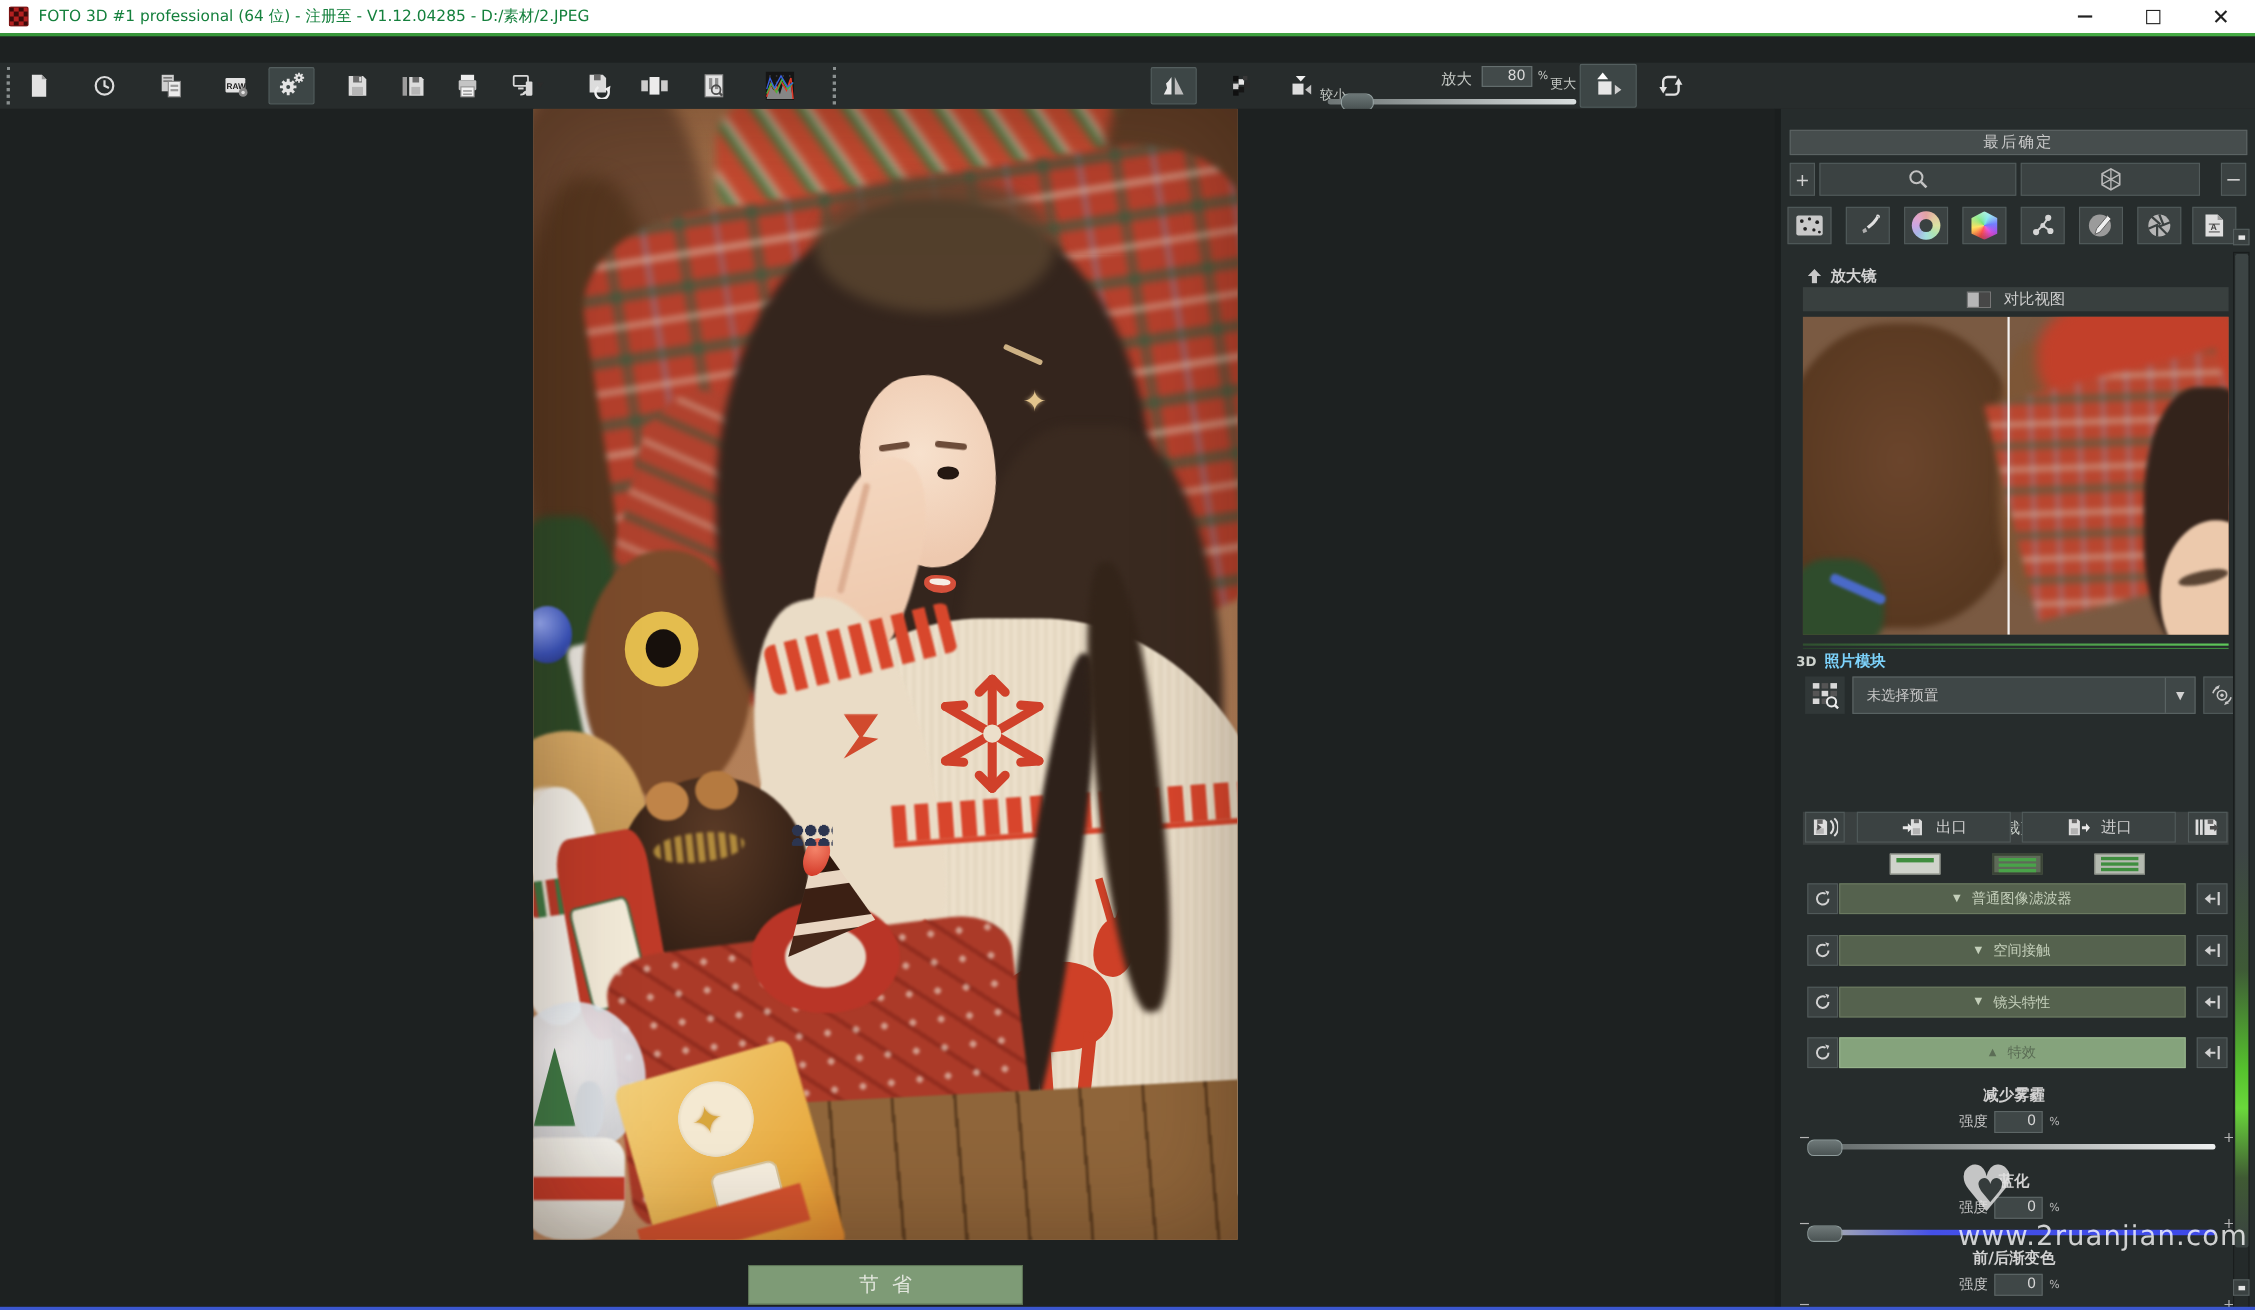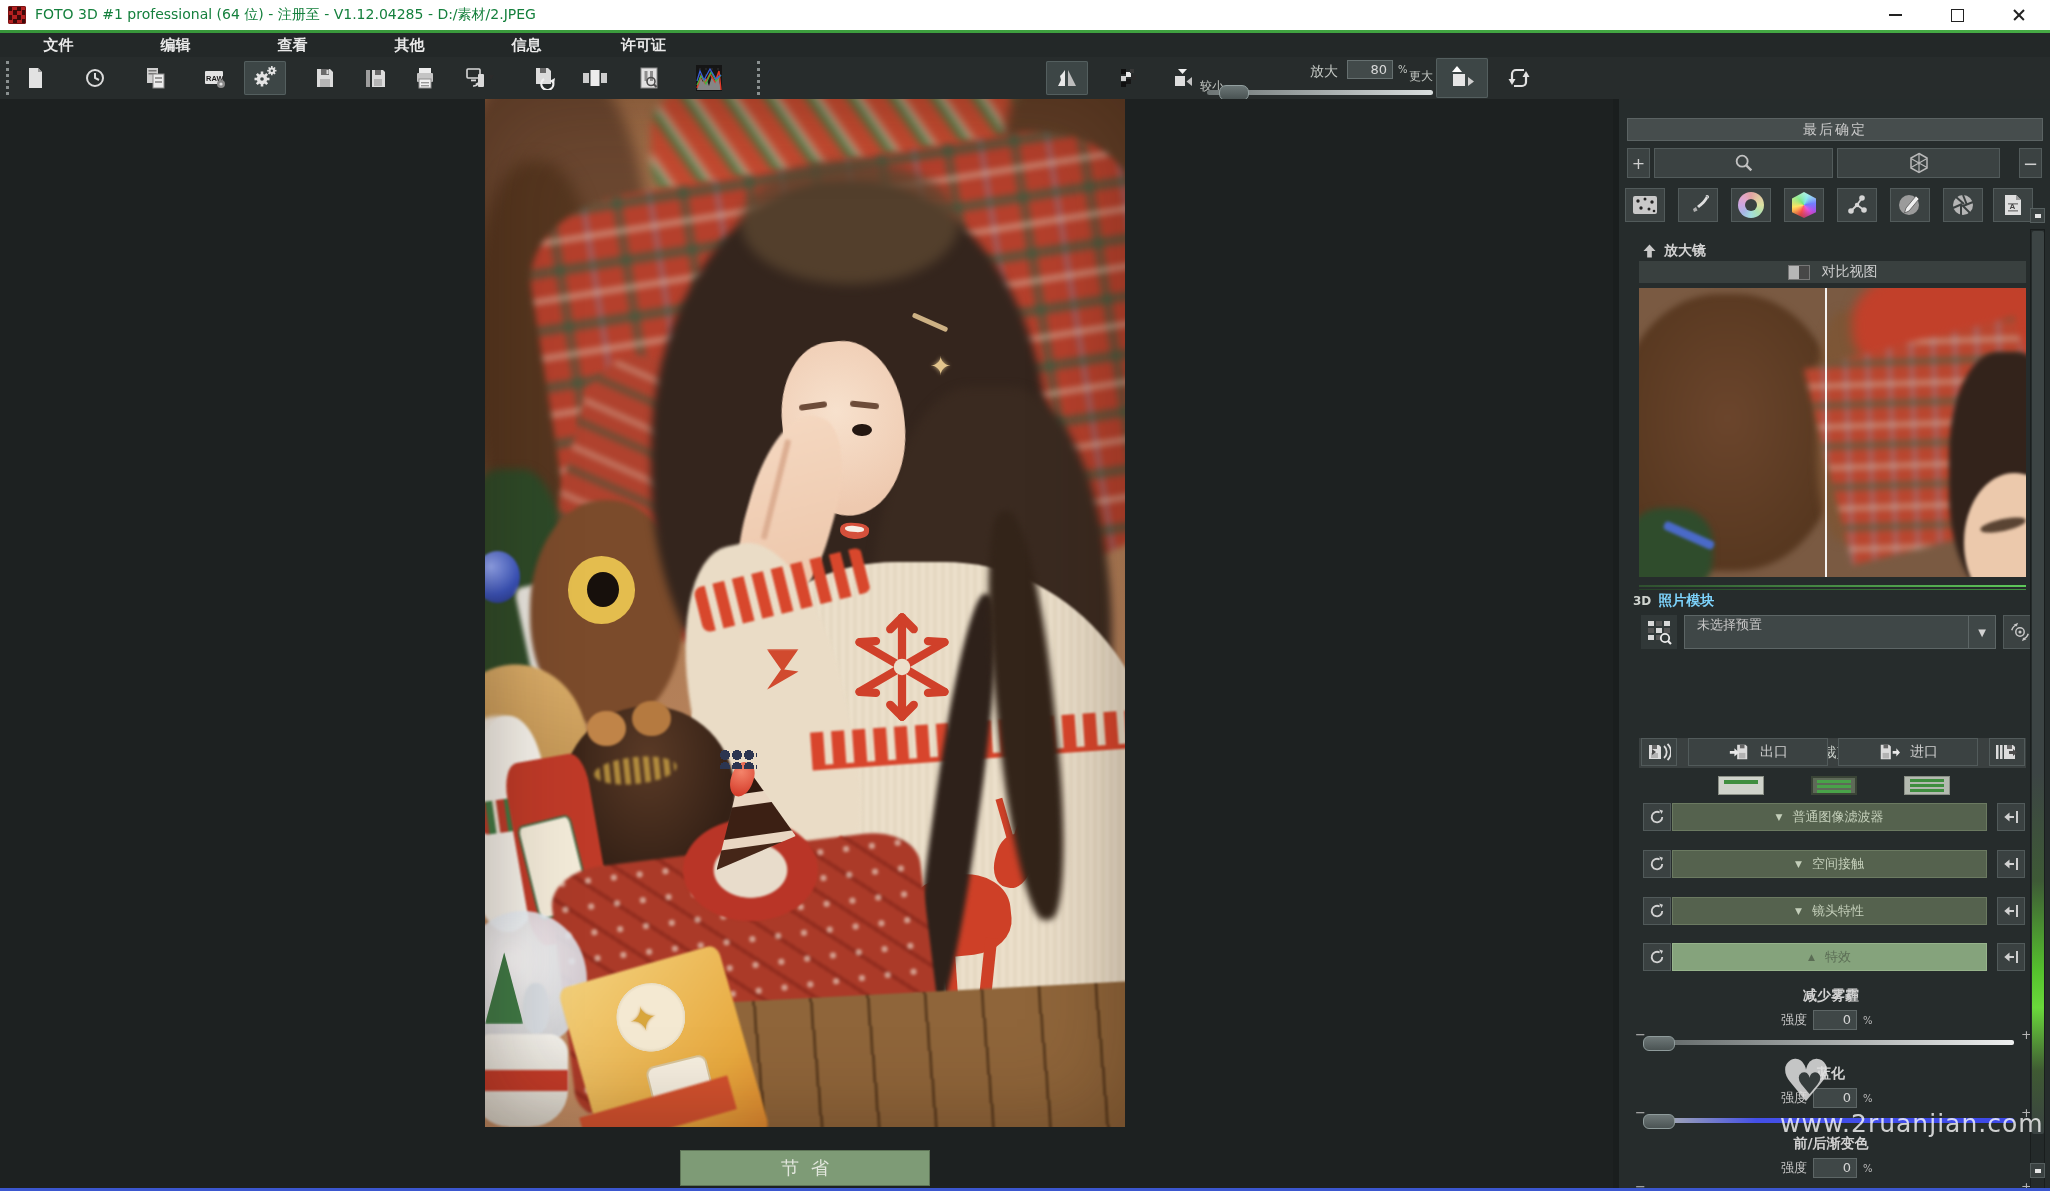--- a/index.html
+++ b/index.html
@@ -88,28 +88,20 @@
       <div class="win-btn">
           <span class="glyph-max"></span>
         </div>
       <div class="win-btn">
           <span class="glyph-close"></span>
         </div>
     </div>
   </div>
   <div class="greenline"></div>
 
-  <div class="menubar">
-    <div class="menu-item">文件</div>
-    <div class="menu-item">编辑</div>
-    <div class="menu-item">查看</div>
-    <div class="menu-item">其他</div>
-    <div class="menu-item">信息</div>
-    <div class="menu-item">许可证</div>
-  </div>
 
   <div class="toolbar">
     <div class="grip" style="left:6px"></div>
 
     <div class="tbtn" style="left:18px">
       <svg width="24" height="24" viewBox="0 0 24 24">
           <path d="M6 2h9l4 4v16H6z" fill="#e2e2e2"></path>
           <path d="M15 2l4 4h-4z" fill="#9a9a9a"></path>
         </svg>
       </div>
@@ -554,21 +546,21 @@
             <rect x="2" y="9" width="6" height="5" fill="#555"></rect>
             <rect x="10" y="9" width="6" height="5" fill="#d8d8d8"></rect>
             <rect x="18" y="9" width="6" height="5" fill="#555"></rect>
             <rect x="2" y="16" width="6" height="5" fill="#d8d8d8"></rect>
             <rect x="10" y="16" width="6" height="5" fill="#555"></rect>
           </g>
           <circle cx="19" cy="19" r="4.2" fill="none" stroke="#ececec" stroke-width="1.8"></circle>
           <line x1="22" y1="22" x2="25" y2="25" stroke="#ececec" stroke-width="2.2"></line>
         </svg>
       </div>
-    <div class="abs" style="left:65px;top:516px;width:312px;height:34px;background:#3f4747;border:1px solid #5d6666;box-sizing:border-box;display:flex;align-items:flex-start;cursor:pointer;">
+    <div class="abs" style="left:65px;top:516px;width:312px;height:34px;background:#3f4747;border:1px solid #5d6666;box-sizing:border-box;display:flex;align-items:center;cursor:pointer;">
       <span style="padding-left:12px;font-size:13px;color:#c8c8c8;flex:1;">未选择预置</span>
       <span style="width:26px;height:100%;border-left:1px solid #5d6666;display:flex;align-items:center;justify-content:center;font-size:10px;color:#d2d2d2;">▼</span>
     </div>
     <div class="pbtn" style="left:384px;top:516px;width:34px;height:34px;">
       <svg width="22" height="22" viewBox="0 0 24 24">
           <circle cx="12" cy="12" r="4.6" fill="none" stroke="#c8c8c8" stroke-width="1.6"></circle>
           <circle cx="12" cy="12" r="1.7" fill="#c8c8c8"></circle>
           <path d="M3 10a9 9 0 0 1 6-6" fill="none" stroke="#c8c8c8" stroke-width="1.6"></path>
           <path d="M10 2l-2 4-3-2z" fill="#c8c8c8"></path>
           <path d="M21 14a9 9 0 0 1-6 6" fill="none" stroke="#c8c8c8" stroke-width="1.6"></path>

